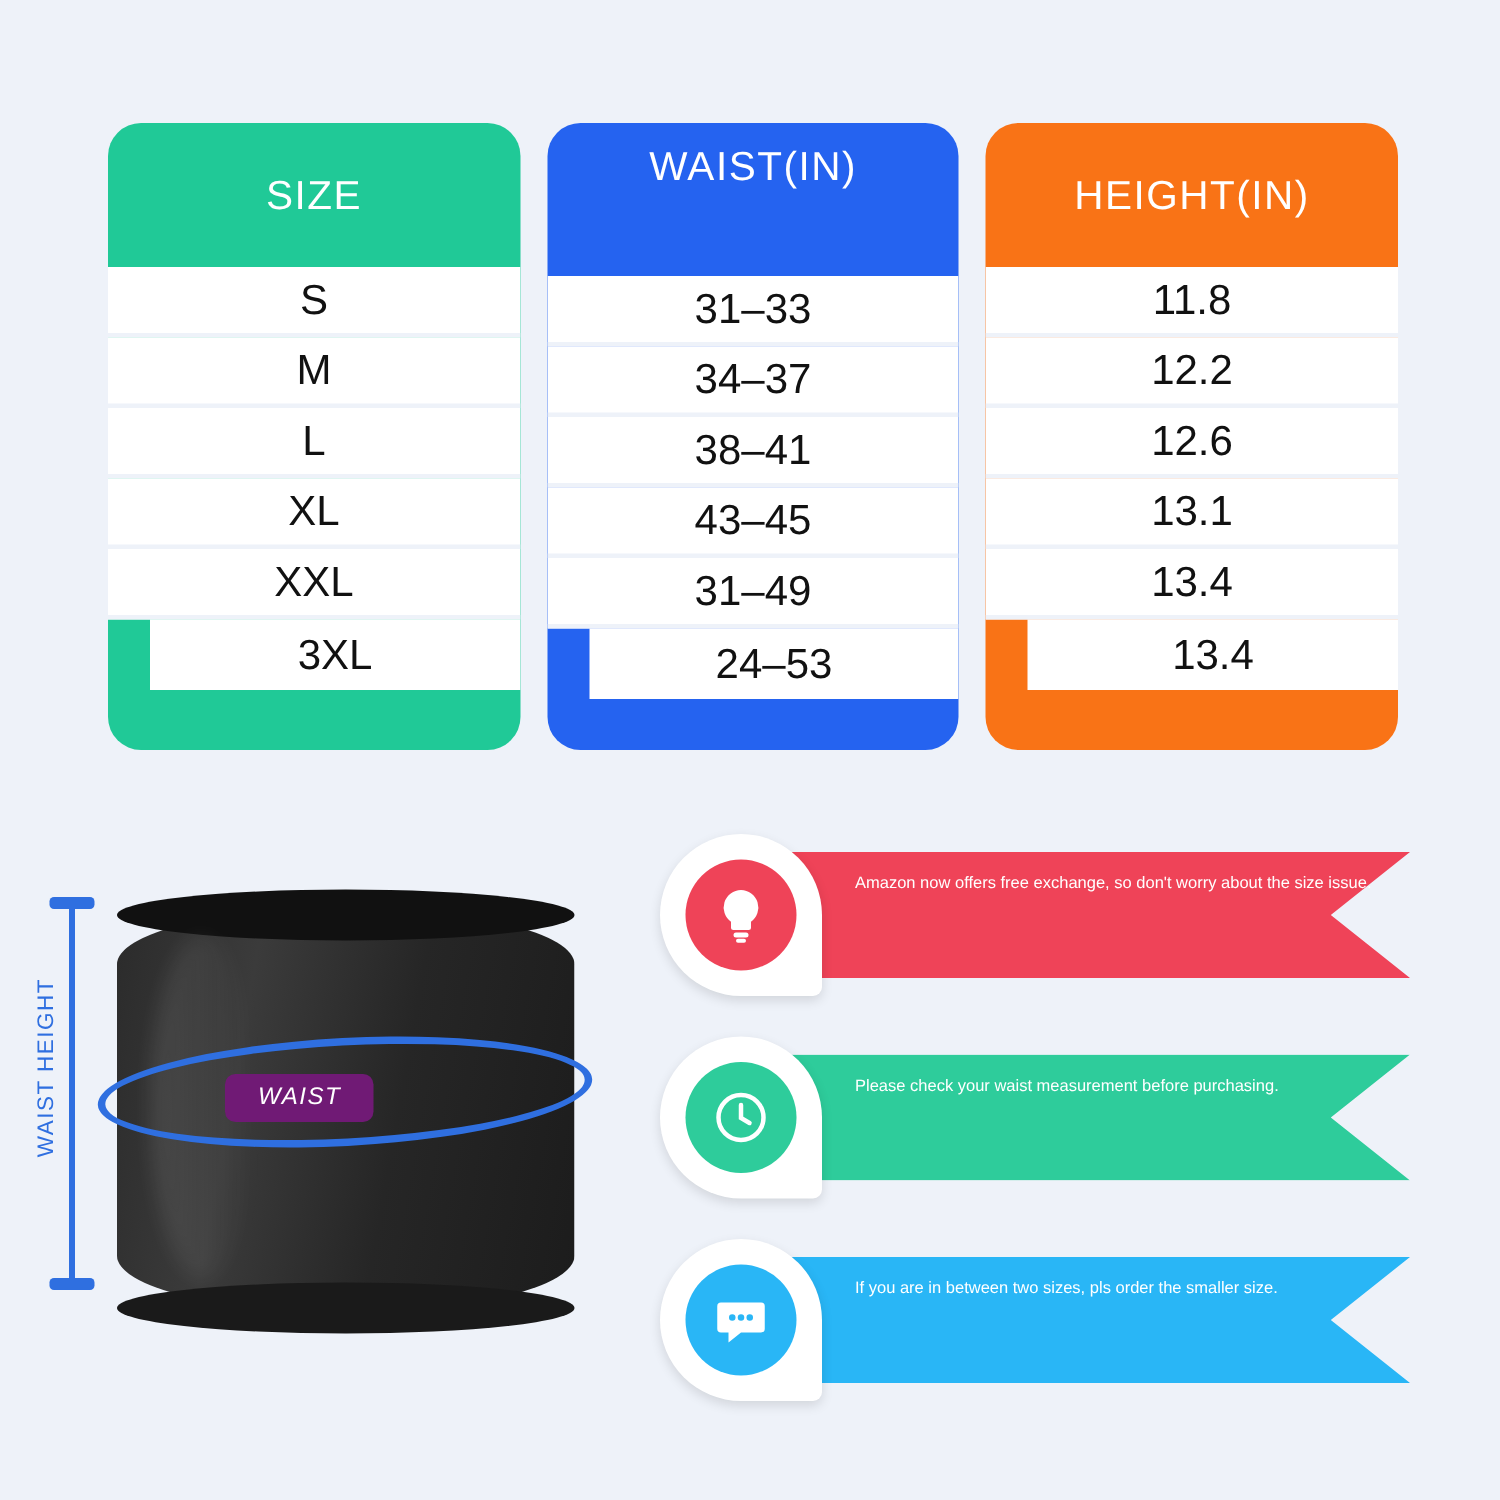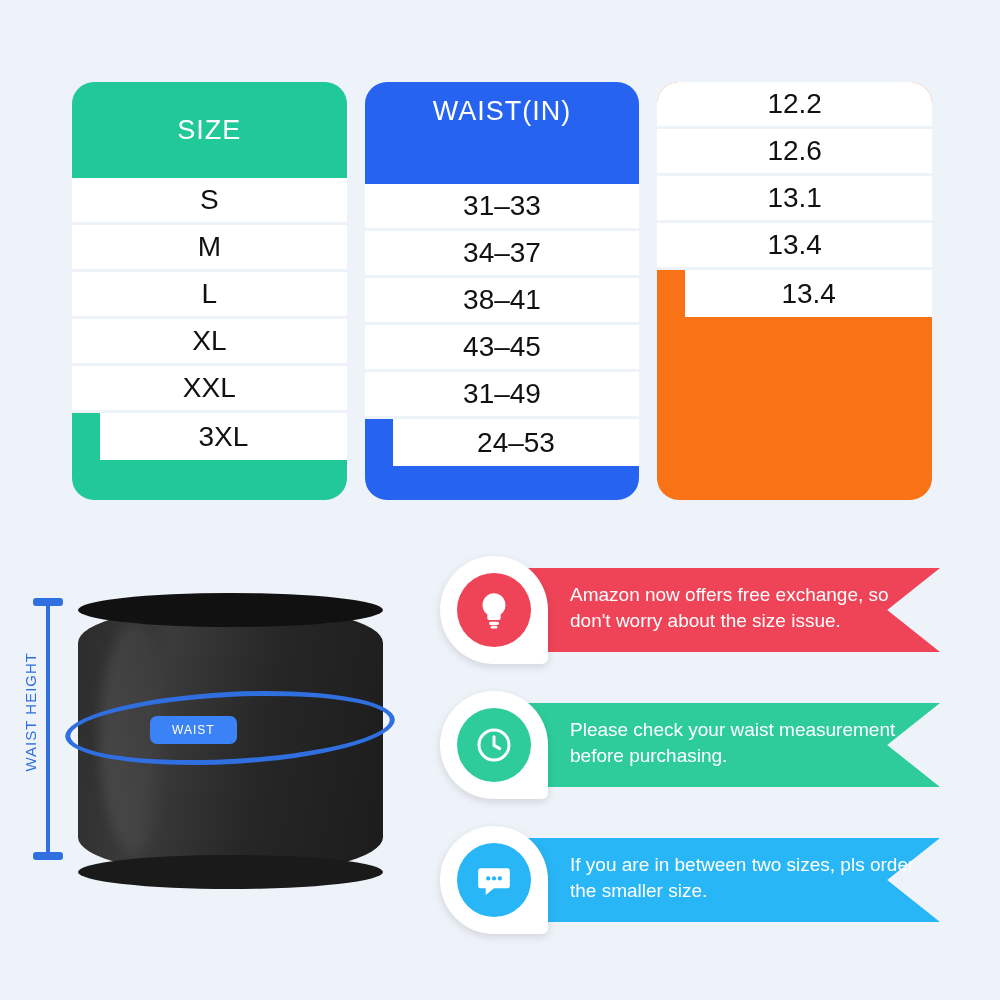--- a/index.html
+++ b/index.html
@@ -103,27 +103,28 @@
     position: absolute;
     left: 45px; top: 132px;
     width: 330px; height: 72px;
     border: 5px solid #2f6fe0;
     border-radius: 50%;
     transform: rotate(-3deg);
   }
   .waist-label {
     position: absolute;
     left: 150px; top: 716px;
-    background: #3b82f6;
+    background: #701a75;
     color: #ffffff;
-    font-size: 12px;
+    font-size: 16px;
     letter-spacing: 1px;
     padding: 7px 22px;
     border-radius: 7px;
     z-index: 4;
+    font-style: italic;
   }
   .height-bar {
     position: absolute;
     left: 33px; top: 598px;
     width: 30px; height: 262px;
   }
   .height-bar .cap {
     position: absolute; left: 0;
     width: 30px; height: 8px;
     background: #2f6fe0;
@@ -173,21 +174,21 @@
   }
   .r-red   { background: #ef4358; }
   .r-green { background: #2ecc9b; }
   .r-blue  { background: #29b6f6; }
 
   .note-text {
     position: absolute;
     left: 130px; top: 26px;
     width: 345px;
     color: #ffffff;
-    font-size: 19px;
+    font-size: 11px;
     line-height: 1.35;
   }
 
   .badge {
     position: absolute;
     left: 0; top: 0;
     width: 108px; height: 108px;
   }
   .badge-outer {
     position: absolute;
@@ -235,21 +236,23 @@
         <div class="cell">31–33</div>
         <div class="cell">34–37</div>
         <div class="cell">38–41</div>
         <div class="cell">43–45</div>
         <div class="cell">31–49</div>
         <div class="cell">24–53</div>
       </div>
     </div>
 
     <div class="col col-height">
+      <div class="col-head">HEIGHT(IN)</div>
       <div class="col-body">
+        <div class="cell">11.8</div>
         <div class="cell">12.2</div>
         <div class="cell">12.6</div>
         <div class="cell">13.1</div>
         <div class="cell">13.4</div>
         <div class="cell">13.4</div>
       </div>
     </div>
 
   </div>
 

